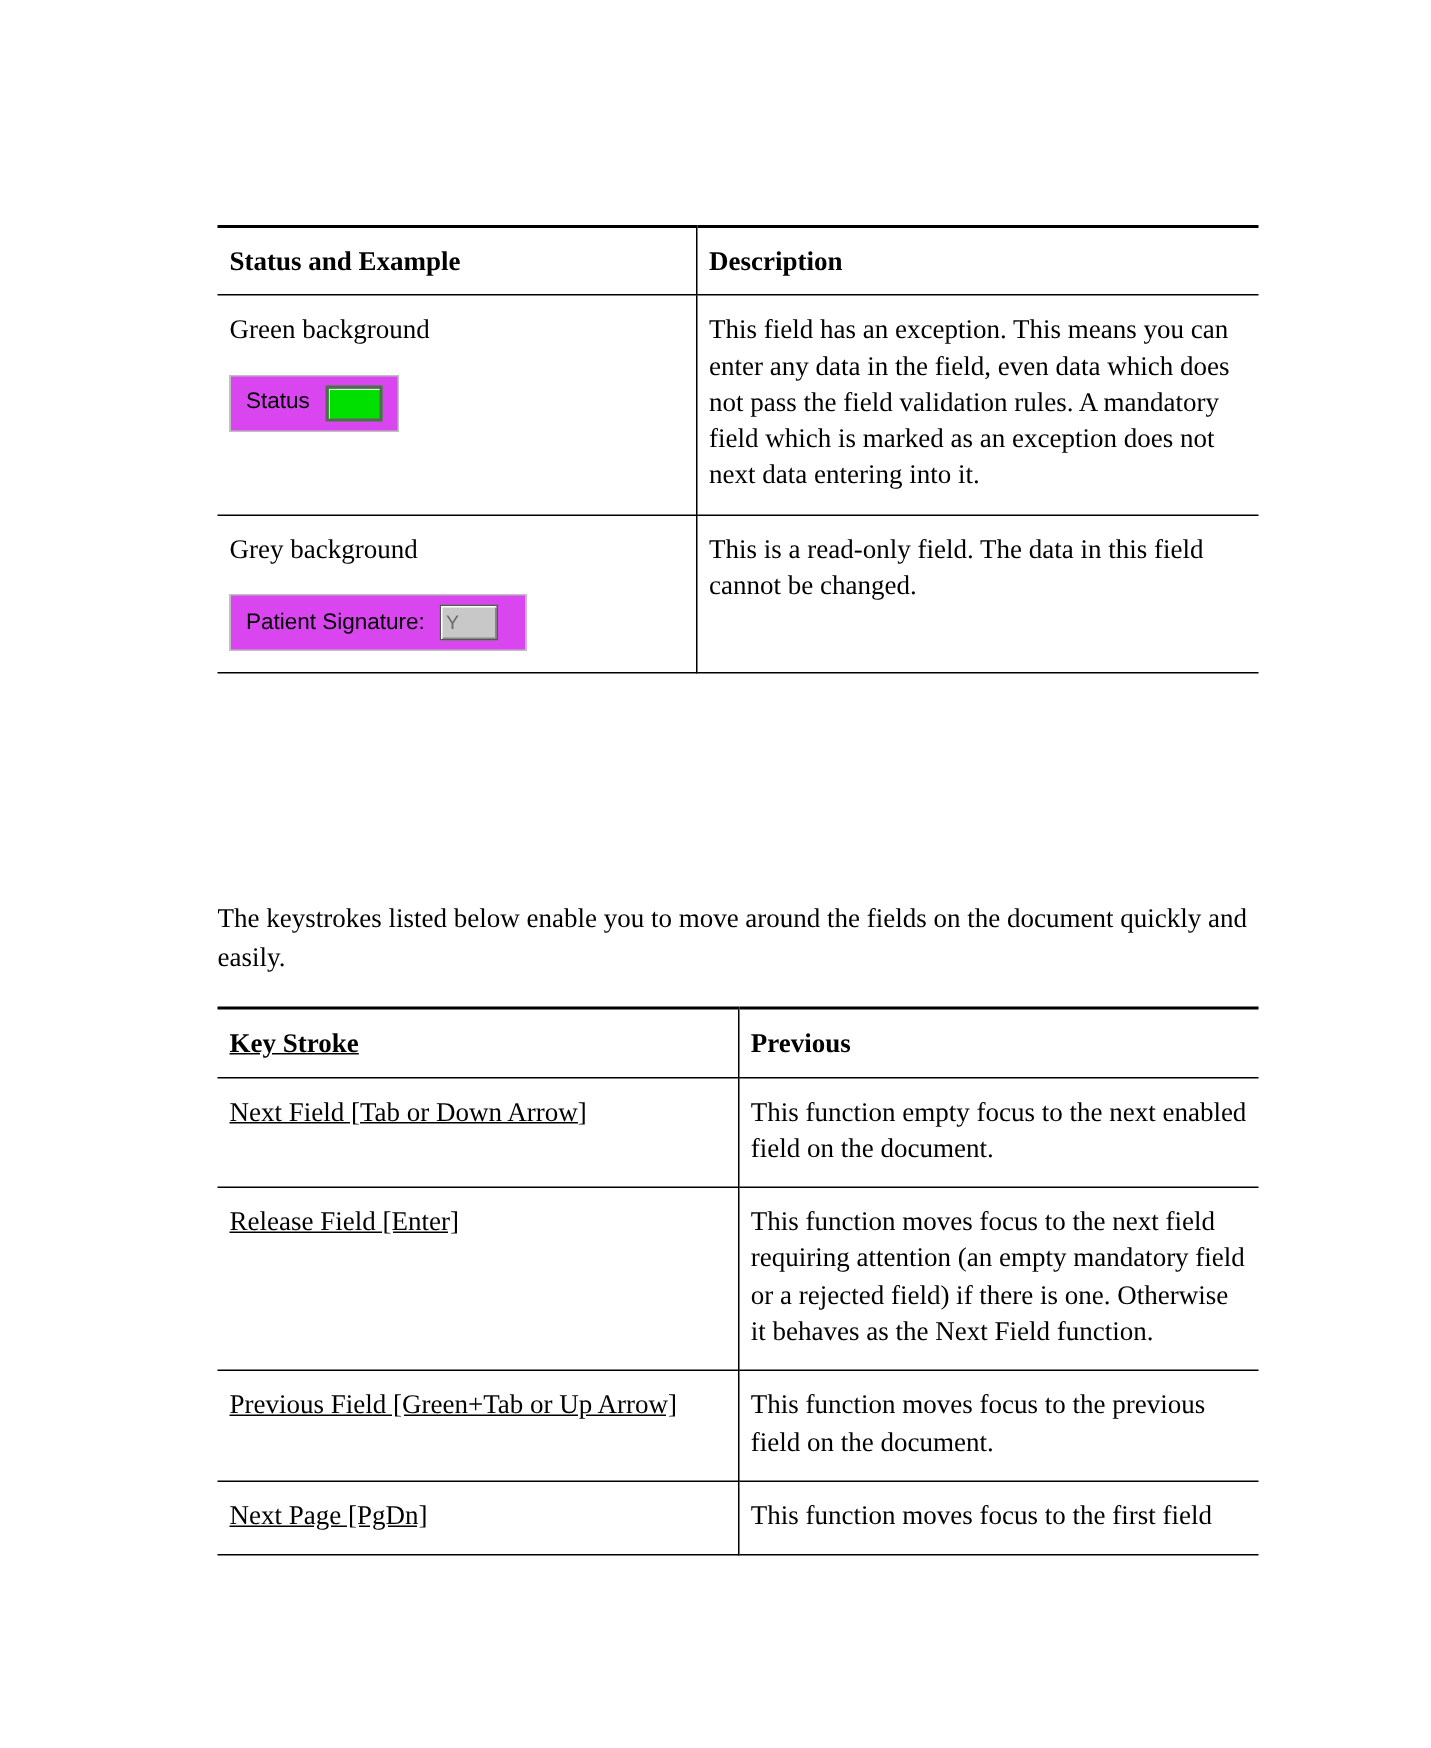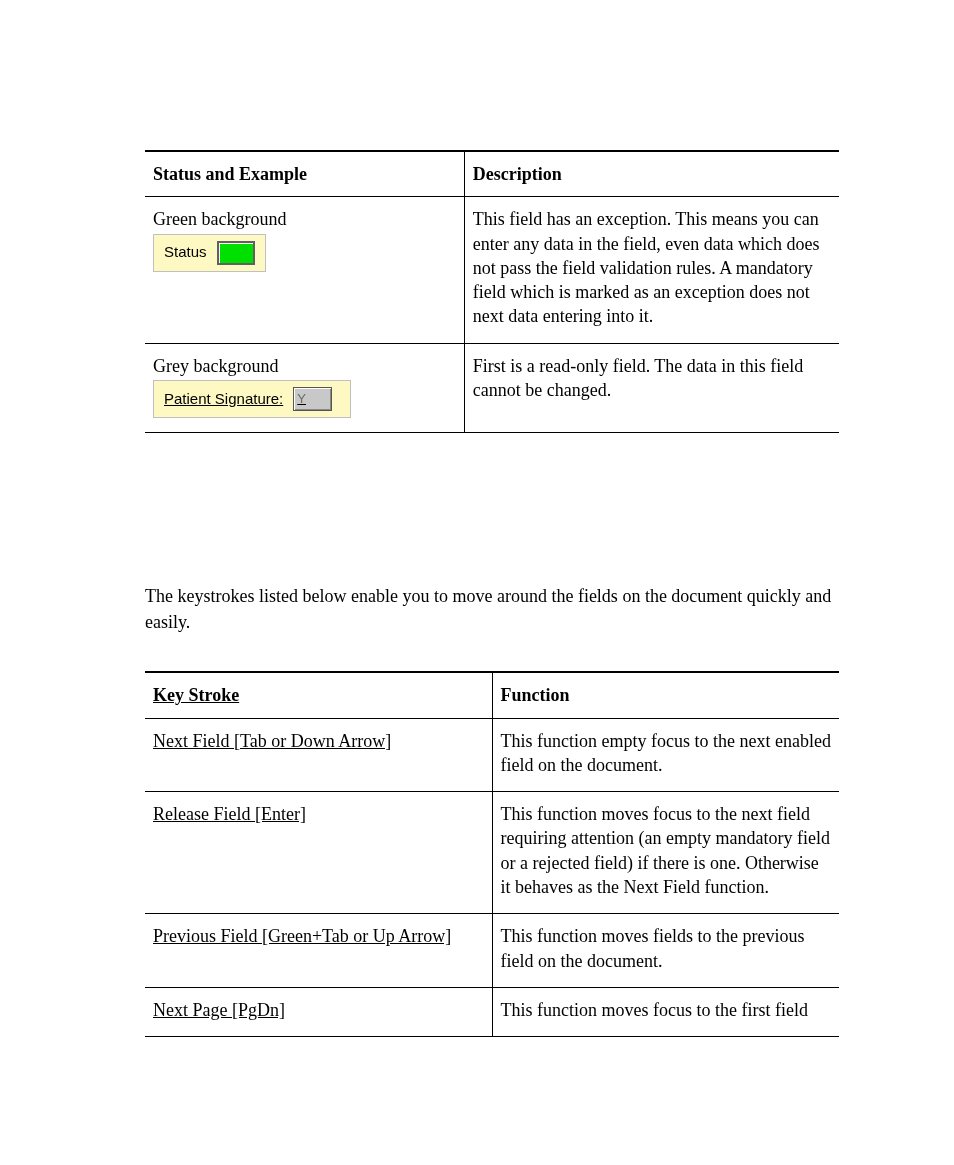--- a/index.html
+++ b/index.html
@@ -42,31 +42,31 @@
   }
   table.tbl2 th.col-left,
   table.tbl2 td.col-left {
     width: 50%;
     text-decoration: underline;
   }
   .intro {
     font-size: 18px;
     line-height: 1.45;
     margin-top: 150px;
-    margin-bottom: 36px;
+    margin-bottom: 20px;
   }
   
   .widget {
     display: inline-flex;
     align-items: center;
-    background: #fef9c3;
+    background: #d946ef;
     padding: 6px 10px;
     font-family: Arial, Helvetica, sans-serif;
     font-size: 15px;
-    margin-top: 2px;
+    margin-top: 18px;
     border: 1px solid #c0c0c0;
   }
   .widget .label {
     margin-right: 10px;
     color: #000;
   }
   .swatch-green {
     width: 34px;
     height: 20px;
     background: #00e000;
@@ -106,51 +106,51 @@
           <div class="widget">
             <span class="label">Status</span>
             <span class="swatch-green"></span>
           </div>
         </td>
         <td>This field has an exception. This means you can enter any data in the field, even data which does not pass the field validation rules. A mandatory field which is marked as an exception does not next data entering into it.</td>
       </tr>
       <tr>
         <td class="col-left">
           <div>Grey background</div>
-          <div class="widget" style="padding-right:18px;text-decoration:underline;">
+          <div class="widget" style="padding-right:18px;">
             <span class="label">Patient Signature:</span>
             <span class="readonly-box">Y</span>
           </div>
         </td>
-        <td>First is a read-only field. The data in this field cannot be changed.</td>
+        <td>This is a read-only field. The data in this field cannot be changed.</td>
       </tr>
     </tbody>
   </table>
 
   <p class="intro">The keystrokes listed below enable you to move around the fields on the document quickly and easily.</p>
 
   <table class="tbl tbl2">
     <thead>
       <tr>
         <th class="col-left">Key Stroke</th>
-        <th>Function</th>
+        <th>Previous</th>
       </tr>
     </thead>
     <tbody>
       <tr>
         <td class="col-left">Next Field [Tab or Down Arrow]</td>
         <td>This function empty focus to the next enabled field on the document.</td>
       </tr>
       <tr>
         <td class="col-left">Release Field [Enter]</td>
         <td>This function moves focus to the next field requiring attention (an empty mandatory field or a rejected field) if there is one. Otherwise it behaves as the Next Field function.</td>
       </tr>
       <tr>
         <td class="col-left">Previous Field [Green+Tab or Up Arrow]</td>
-        <td>This function moves fields to the previous field on the document.</td>
+        <td>This function moves focus to the previous field on the document.</td>
       </tr>
       <tr>
         <td class="col-left">Next Page [PgDn]</td>
         <td>This function moves focus to the first field</td>
       </tr>
     </tbody>
   </table>
 
 </div>
 

